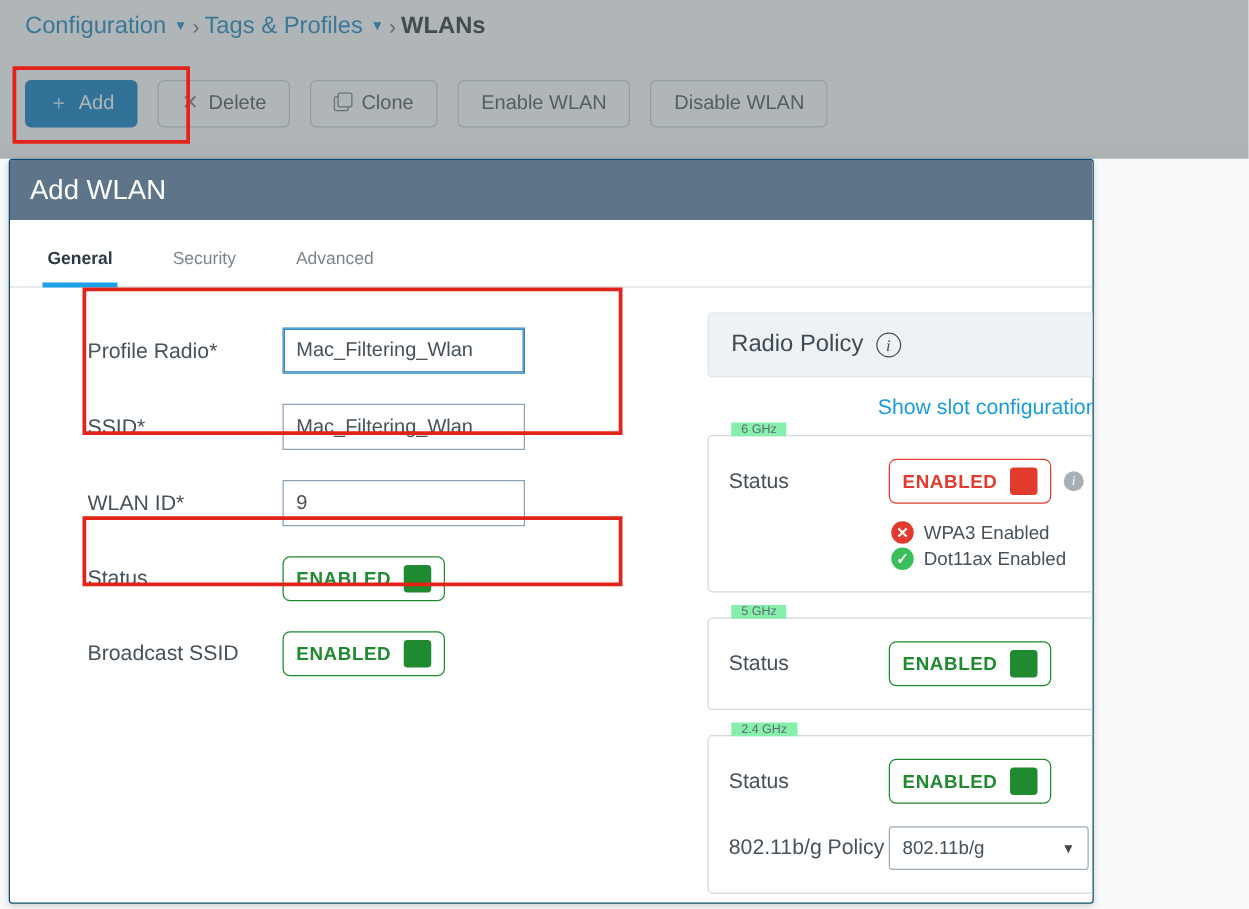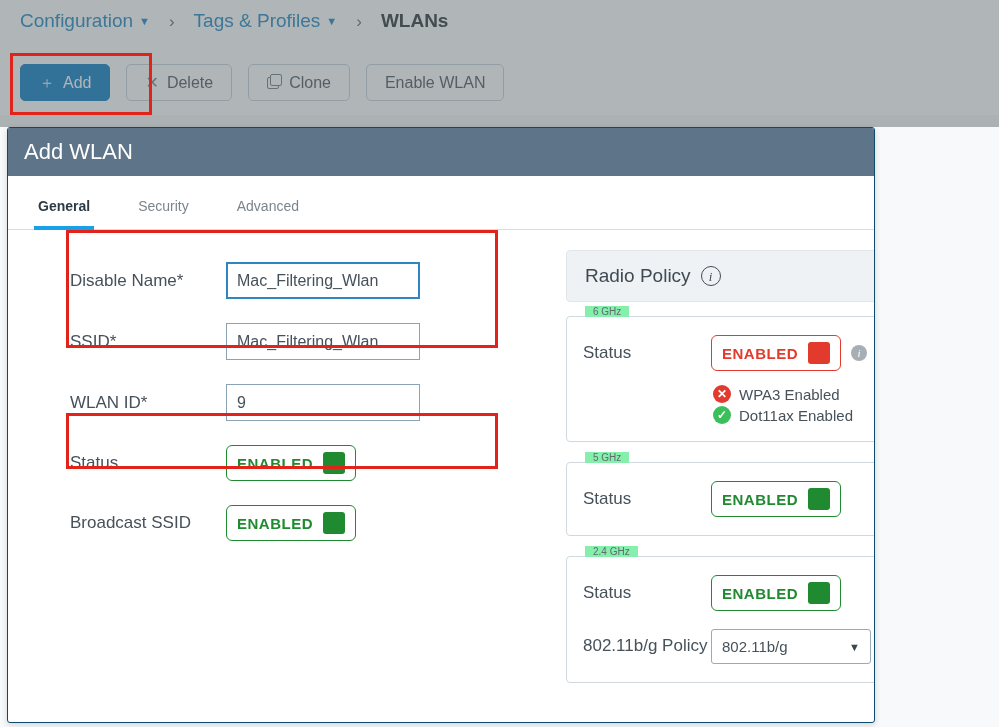--- a/index.html
+++ b/index.html
@@ -16,21 +16,21 @@
   }
 
   
   .top-area {
     padding: 10px 14px 14px 14px;
     background: #ffffff;
   }
   .breadcrumb {
     display: flex;
     align-items: flex-end;
-    gap: 19px;
+    gap: 4px;
     font-size: 19px;
     margin: 0 0 22px 6px;
   }
   .breadcrumb .crumb {
     color: #2d8fc6;
     display: inline-flex;
     align-items: center;
     gap: 6px;
   }
   .breadcrumb .caret {
@@ -272,41 +272,44 @@
       <span class="icon-slot">✕</span>
       <span>Delete</span>
     </div>
     <div class="tbtn tbtn-muted">
       <span class="icon-slot"><span class="clone-icon"></span></span>
       <span>Clone</span>
     </div>
     <div class="tbtn tbtn-muted">
       <span>Enable WLAN</span>
     </div>
+    <div class="tbtn tbtn-muted">
+      <span>Disable WLAN</span>
+    </div>
   </div>
 </div>
 
 <div class="gray-over"></div>
 
 <div class="redbox" style="left:10px; top:53px; width:142px; height:62px;"></div>
 
 <div class="modal">
   <div class="modal-header">Add WLAN</div>
 
   <div class="tabs">
     <div class="tab active">General</div>
     <div class="tab">Security</div>
     <div class="tab">Advanced</div>
   </div>
 
   <div class="modal-body">
 
     <div class="col-left">
       <div class="frow">
-        <div class="flabel">Disable Name*</div>
+        <div class="flabel">Profile Radio*</div>
         <input class="finput focus" value="Mac_Filtering_Wlan" style="">
       </div>
       <div class="frow">
         <div class="flabel">SSID*</div>
         <input class="finput" value="Mac_Filtering_Wlan" style="">
       </div>
       <div class="frow">
         <div class="flabel">WLAN ID*</div>
         <input class="finput" value="9" style="">
       </div>
@@ -324,20 +327,21 @@
           <span class="dot"></span>
         </div>
       </div>
     </div>
 
     <div class="col-right">
       <div class="radio-head">
         <span>Radio Policy</span>
         <span class="info-icon">i</span>
       </div>
+      <div class="slot-link">Show slot configuration</div>
 
       <div class="band-box">
         <div class="band-title">6 GHz</div>
         <div class="band-row">
           <div class="band-label">Status</div>
           <div class="toggle red">
             <span>ENABLED</span>
             <span class="dot"></span>
           </div>
           <span class="info-sm">i</span>

